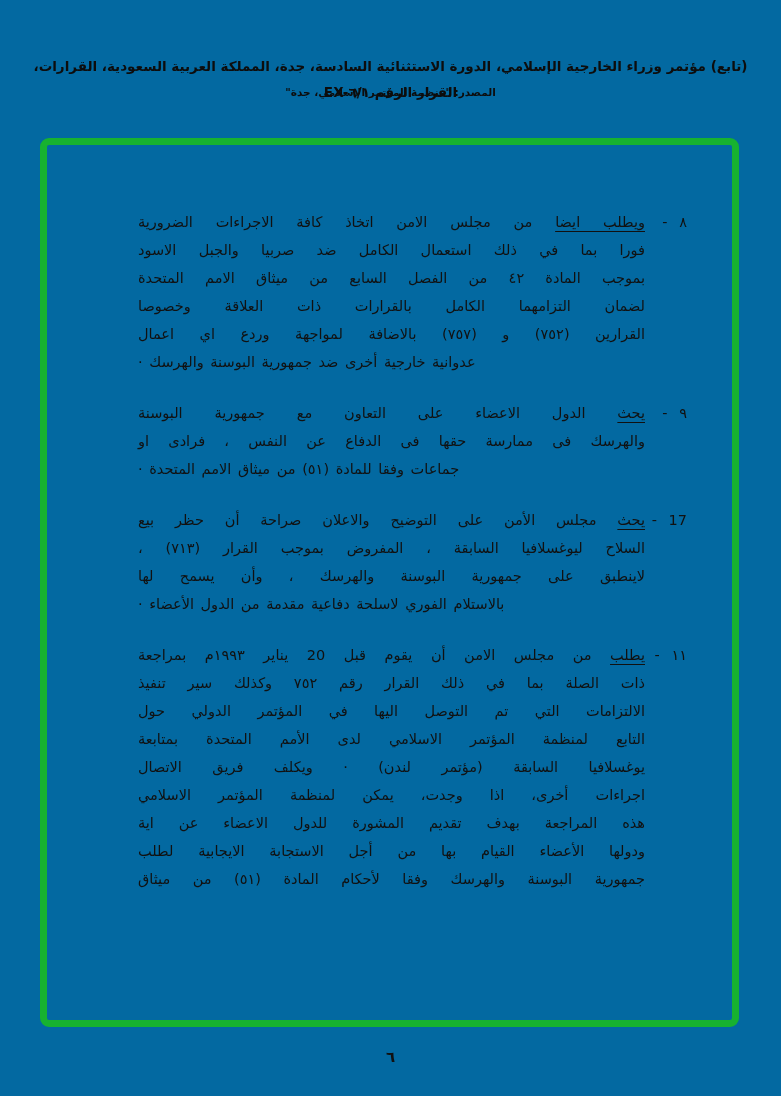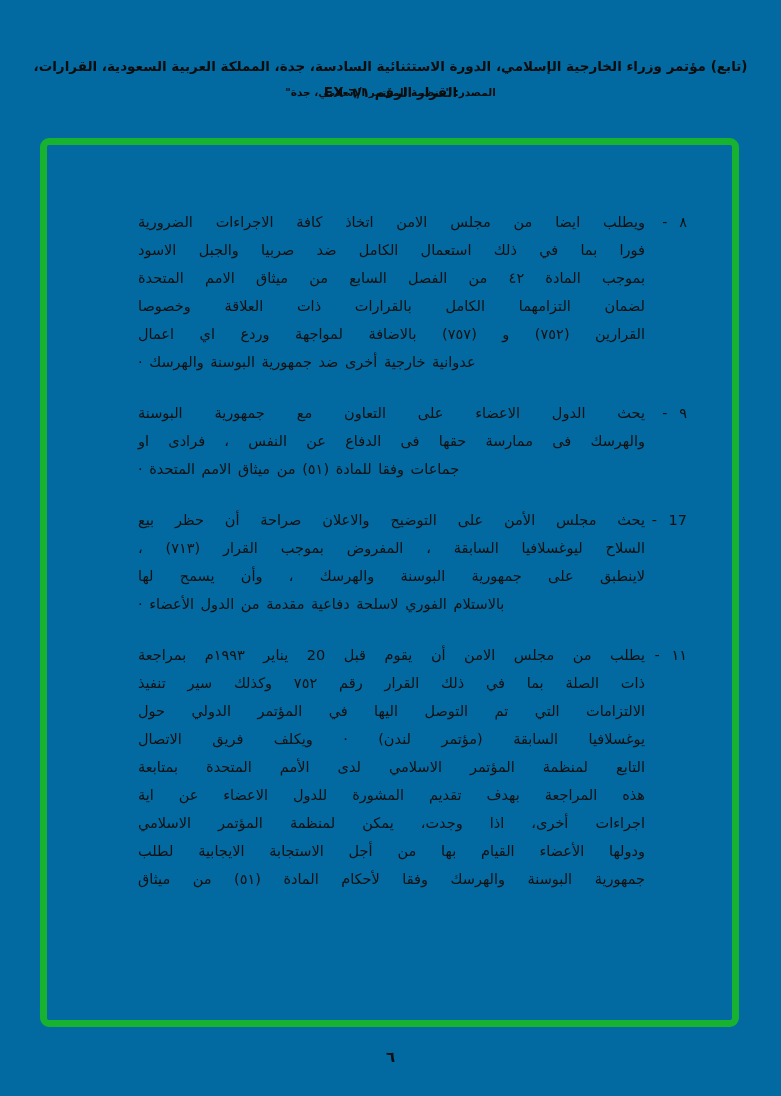--- a/index.html
+++ b/index.html
@@ -88,20 +88,21 @@
     text-align: justify;
     text-align-last: justify;
     text-justify: inter-word;
     word-spacing: 2px;
   }
   .line.last {
     text-align: right;
     text-align-last: left;
   }
   .u {
+    text-decoration: underline;
     text-decoration-thickness: 1.2px;
     text-underline-offset: 4px;
   }
   
   .page-number {
     position: absolute;
     top: 1048px;
     left: 0;
     right: 0;
     text-align: center;
@@ -160,24 +161,24 @@
       </div>
     </div>
 
     <div class="para">
       <div class="num">١١ -</div>
       <div class="ptext">
         <div class="line first"><span class="u">يطلب</span><span> من مجلس الامن أن يقوم قبل 20 يناير ١٩٩٣م بمراجعة</span></div>
         <div>
             <div class="line mid">ذات الصلة بما في ذلك القرار رقم ٧٥٢ وكذلك سير تنفيذ</div>
             <div class="line mid">الالتزامات التي تم التوصل اليها في المؤتمر الدولي حول</div>
+            <div class="line mid">التابع لمنظمة المؤتمر الاسلامي لدى الأمم المتحدة بمتابعة</div>
             <div class="line mid">يوغسلافيا السابقة (مؤتمر لندن) · ويكلف فريق الاتصال</div>
-            <div class="line mid">التابع لمنظمة المؤتمر الاسلامي لدى الأمم المتحدة بمتابعة</div>
+            <div class="line mid">اجراءات أخرى، اذا وجدت، يمكن لمنظمة المؤتمر الاسلامي</div>
             <div class="line mid">هذه المراجعة بهدف تقديم المشورة للدول الاعضاء عن اية</div>
-            <div class="line mid">اجراءات أخرى، اذا وجدت، يمكن لمنظمة المؤتمر الاسلامي</div>
             <div class="line mid">ودولها الأعضاء القيام بها من أجل الاستجابة الايجابية لطلب</div>
             <div class="line mid">جمهورية البوسنة والهرسك وفقا لأحكام المادة (٥١) من ميثاق</div>
           </div>
       </div>
     </div>
 
   </div>
 
   <div class="page-number">٦</div>
 

